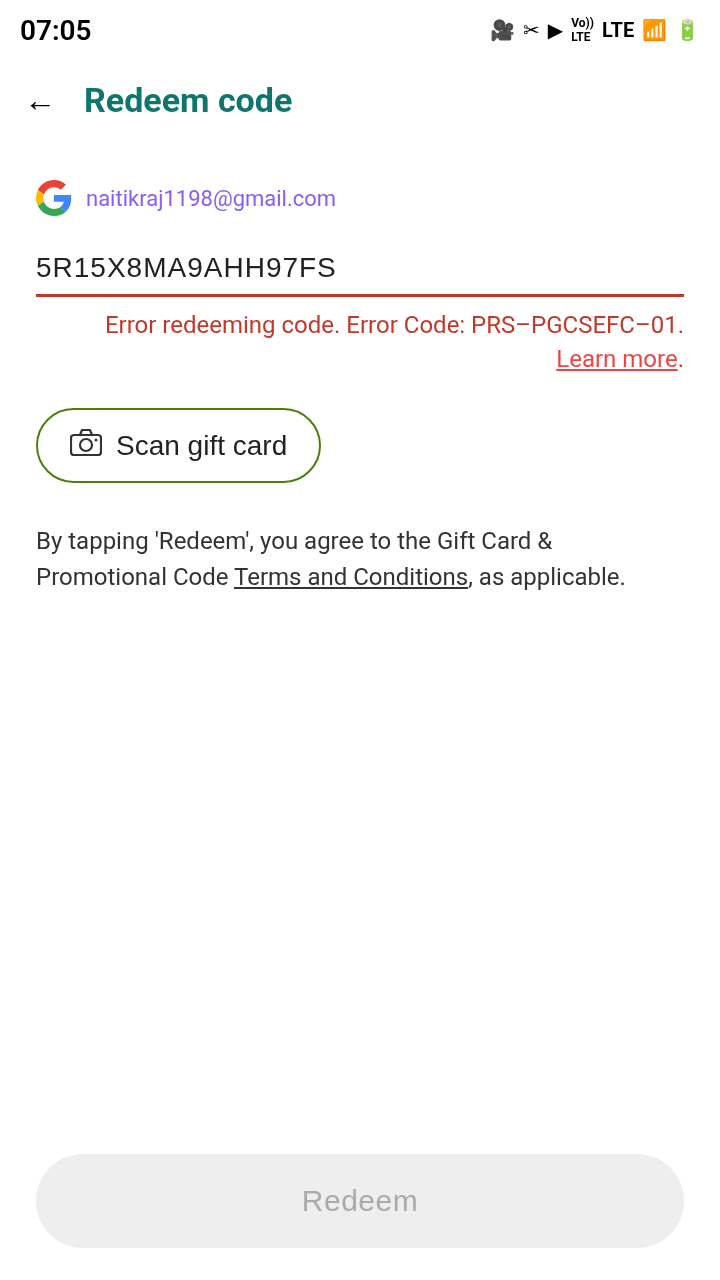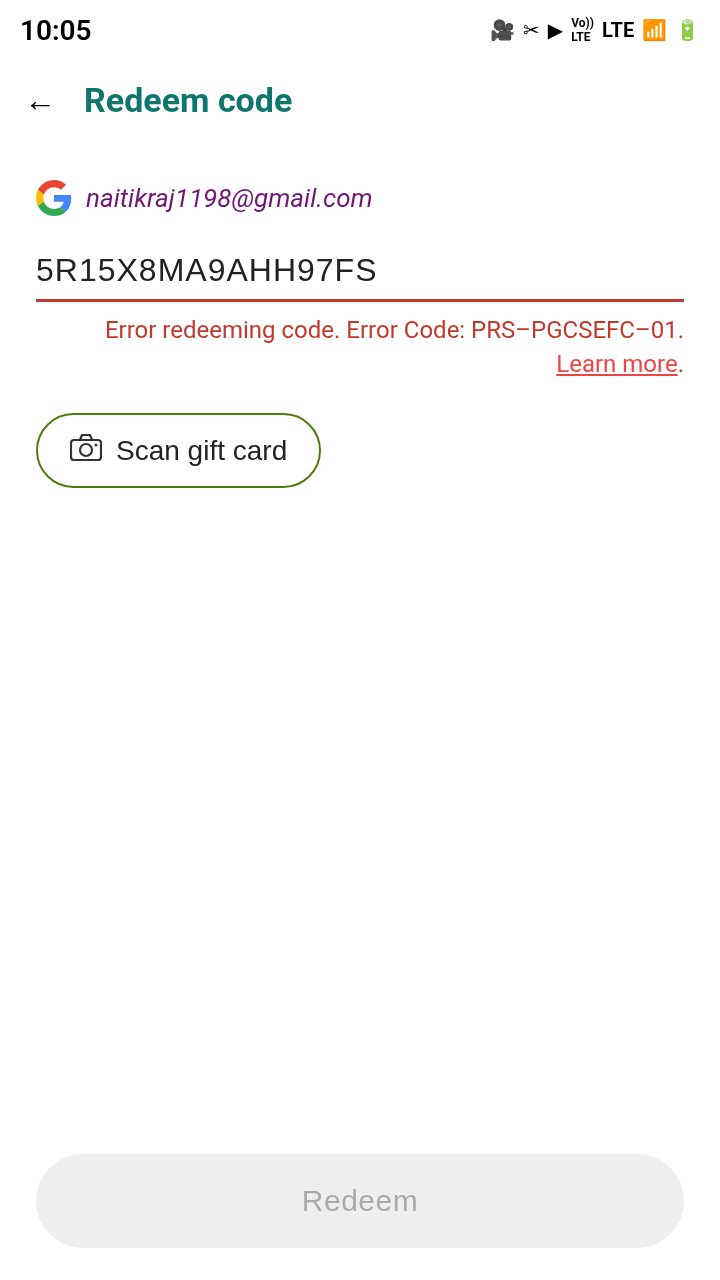--- a/index.html
+++ b/index.html
@@ -83,34 +83,33 @@
       margin-bottom: 28px;
     }
 
     .google-logo {
       width: 36px;
       height: 36px;
       flex-shrink: 0;
     }
 
     .account-email {
-      font-size: 26px;
-      color: #701a75;
-      font-style: italic;
+      font-size: 22px;
+      color: #8b5cf6;
     }
 
     
     .code-input-wrapper {
       position: relative;
       margin-bottom: 12px;
     }
 
     .code-input {
       width: 100%;
-      font-size: 32px;
+      font-size: 28px;
       color: #222222;
       border: none;
       border-bottom: 3px solid #c0392b;
       outline: none;
       padding: 8px 0 10px 0;
       background: transparent;
       letter-spacing: 1px;
     }
 
     
@@ -183,21 +182,21 @@
       color: #aaaaaa;
       font-weight: 500;
       cursor: pointer;
       letter-spacing: 0.5px;
     }
   </style>
 </head>
 <body>
 
 <div class="status-bar">
-  <span class="status-time">10:05</span>
+  <span class="status-time">07:05</span>
   <div class="status-icons">
     <span>🎥</span>
     <span>✂</span>
     <span>▶</span>
     <span style="font-size:12px; font-weight:bold;">Vo))<br>LTE</span>
     <span style="font-size:20px; font-weight:bold;">LTE</span>
     <span>📶</span>
     <span>🔋</span>
   </div>
 </div>
@@ -244,18 +243,21 @@
         <rect x="1" y="7" width="30" height="20" rx="3" stroke="#333" stroke-width="2.2" fill="none"></rect>
         <circle cx="16" cy="17" r="6" stroke="#333" stroke-width="2.2" fill="none"></circle>
         <path d="M10 7l2-5h8l2 5" stroke="#333" stroke-width="2.2" stroke-linecap="round" stroke-linejoin="round"></path>
         <circle cx="26" cy="12" r="1.5" fill="#333"></circle>
       </svg>
     </span>
     <span class="scan-button-label">Scan gift card</span>
   </button>
 
   
+  <p class="terms-text">
+    <span>By tapping 'Redeem', you agree to the Gift Card &amp; Promotional Code </span><a href="#">Terms and Conditions</a><span>, as applicable.</span>
+  </p>
 
 </div>
 
 <div class="bottom-bar">
   <button class="redeem-button">Redeem</button>
 </div>
 
 </body></html>

